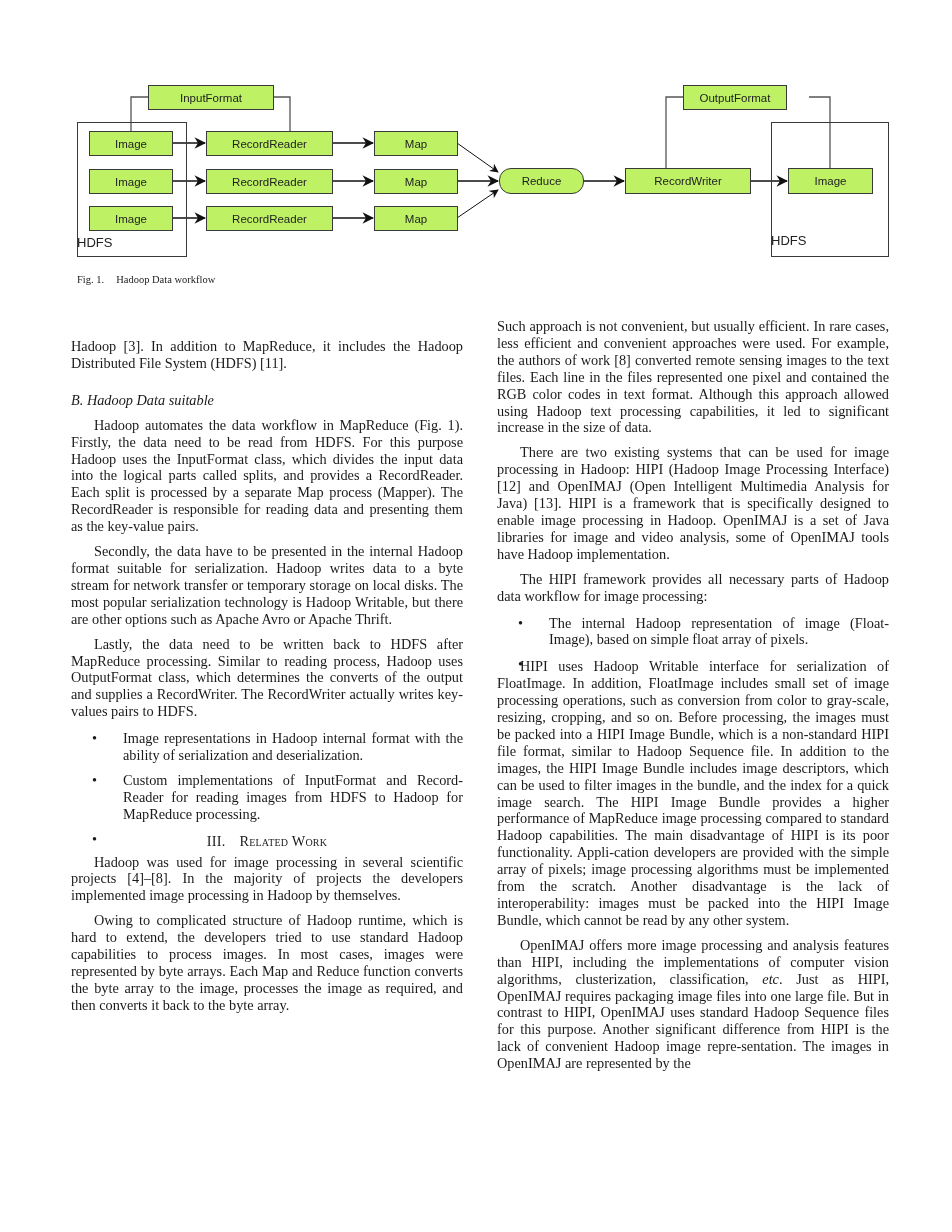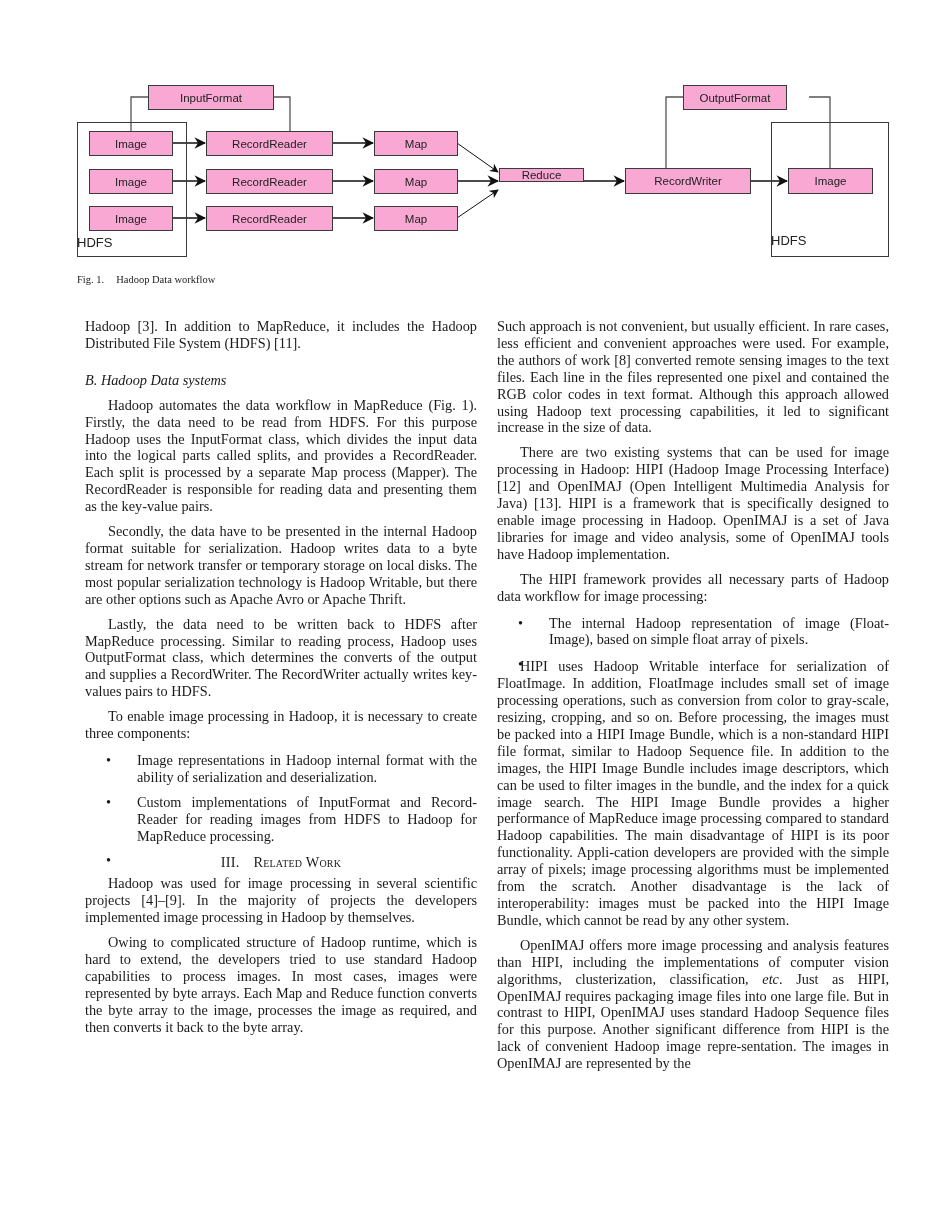--- a/index.html
+++ b/index.html
@@ -1,28 +1,28 @@
 <!DOCTYPE html>
 <html><head>
 <meta charset="utf-8">
 <style>
   html, body { margin: 0; padding: 0; background: #ffffff; }
   body { width: 952px; height: 1232px; position: relative; overflow: hidden; color: #1a1a1a; }
   .fig { position: absolute; left: 0; top: 0; width: 952px; height: 270px; }
   .fig svg { position: absolute; left: 0; top: 0; }
-  .box { position: absolute; border: 1.4px solid #3a3a3a; box-sizing: border-box; background: #f9a8d4;
+  .box { position: absolute; border: 1.4px solid #3a3a3a; box-sizing: border-box; background: #bef264;
          font-family: "Liberation Sans", "DejaVu Sans", sans-serif; font-size: 11.5px; color: #222;
          display: flex; align-items: center; justify-content: center; }
   .container { position: absolute; border: 1.4px solid #3a3a3a; box-sizing: border-box; background: transparent; }
   .container-label { position: absolute; font-family: "Liberation Sans", "DejaVu Sans", sans-serif; font-size: 13px; color: #222; text-align: left; }
   .caption { position: absolute; left: 77px; top: 274px; font-family: "Liberation Serif", "DejaVu Serif", serif; font-size: 10.5px; color: #222; }
   .caption .num { margin-right: 12px; }
   .col { position: absolute; top: 318px; width: 392px; font-family: "Liberation Serif", "DejaVu Serif", serif;
          font-size: 14.3px; line-height: 16.9px; text-align: justify; color: #1a1a1a; }
-  .col.left { left: 85px; }
+  .col.left { left: 71px; margin-top: 20px; }
   .col.right { left: 497px; }
   .col p { margin: 0 0 8px 0; text-indent: 23px; }
   .col p.noindent { text-indent: 0; }
   .col h3 { margin: 20px 0 8px 0; font-weight: normal; font-style: italic; font-size: 14.3px; }
   .col h2 { margin: 6px 0 4px 0; font-weight: normal; font-size: 14.3px; text-align: center; font-variant: small-caps; letter-spacing: 0.2px; }
   .col h2 .roman { margin-right: 14px; }
   .col ul { list-style: none; margin: 10px 0 10px 0; padding: 0; }
   .col ul li { position: relative; padding-left: 52px; margin-bottom: 8px; text-align: justify; }
   .col ul li .bullet { position: absolute; left: 21px; top: 0; }
 </style>
@@ -73,43 +73,42 @@
   <div class="box" style="left:89px;top:206px;width:84px;height:25px;">Image</div>
 
   <div class="box" style="left:206px;top:131px;width:127px;height:25px;">RecordReader</div>
   <div class="box" style="left:206px;top:169px;width:127px;height:25px;">RecordReader</div>
   <div class="box" style="left:206px;top:206px;width:127px;height:25px;">RecordReader</div>
 
   <div class="box" style="left:374px;top:131px;width:84px;height:25px;">Map</div>
   <div class="box" style="left:374px;top:169px;width:84px;height:25px;">Map</div>
   <div class="box" style="left:374px;top:206px;width:84px;height:25px;">Map</div>
 
-  <div class="box" style="left:499px;top:168px;width:85px;height:14px;">Reduce</div>
+  <div class="box" style="left:499px;top:168px;width:85px;height:26px;border-radius:12px;">Reduce</div>
   <div class="box" style="left:625px;top:168px;width:126px;height:26px;">RecordWriter</div>
   <div class="box" style="left:788px;top:168px;width:85px;height:26px;">Image</div>
 </div>
 
 <div class="caption">
   <span class="num">Fig. 1.</span><span>Hadoop Data workflow</span>
 </div>
 
 <div class="col left">
   <p class="noindent">Hadoop [3]. In addition to MapReduce, it includes the Hadoop Distributed File System (HDFS) [11].</p>
-  <h3>B.  Hadoop Data systems</h3>
+  <h3>B.  Hadoop Data suitable</h3>
   <p>Hadoop automates the data workflow in MapReduce (Fig. 1). Firstly, the data need to be read from HDFS. For this purpose Hadoop uses the InputFormat class, which divides the input data into the logical parts called splits, and provides a RecordReader. Each split is processed by a separate Map process (Mapper). The RecordReader is responsible for reading data and presenting them as the key-value pairs.</p>
   <p>Secondly, the data have to be presented in the internal Hadoop format suitable for serialization. Hadoop writes data to a byte stream for network transfer or temporary storage on local disks. The most popular serialization technology is Hadoop Writable, but there are other options such as Apache Avro or Apache Thrift.</p>
   <p>Lastly, the data need to be written back to HDFS after MapReduce processing. Similar to reading process, Hadoop uses OutputFormat class, which determines the converts of the output and supplies a RecordWriter. The RecordWriter actually writes key-values pairs to HDFS.</p>
-  <p>To enable image processing in Hadoop, it is necessary to create three components:</p>
   <ul>
     <li><span class="bullet">•</span><span>Image representations in Hadoop internal format with the ability of serialization and deserialization.</span></li>
     <li><span class="bullet">•</span><span>Custom implementations of InputFormat and Record-Reader for reading images from HDFS to Hadoop for MapReduce processing.</span></li>
     <li><span class="bullet">•</span></li>
   </ul>
   <h2><span class="roman">III.</span><span>Related Work</span></h2>
-  <p>Hadoop was used for image processing in several scientific projects [4]–[9]. In the majority of projects the developers implemented image processing in Hadoop by themselves.</p>
+  <p>Hadoop was used for image processing in several scientific projects [4]–[8]. In the majority of projects the developers implemented image processing in Hadoop by themselves.</p>
   <p>Owing to complicated structure of Hadoop runtime, which is hard to extend, the developers tried to use standard Hadoop capabilities to process images. In most cases, images were represented by byte arrays. Each Map and Reduce function converts the byte array to the image, processes the image as required, and then converts it back to the byte array.</p>
 </div>
 
 <div class="col right">
   <p class="noindent">Such approach is not convenient, but usually efficient. In rare cases, less efficient and convenient approaches were used. For example, the authors of work [8] converted remote sensing images to the text files. Each line in the files represented one pixel and contained the RGB color codes in text format. Although this approach allowed using Hadoop text processing capabilities, it led to significant increase in the size of data.</p>
   <p>There are two existing systems that can be used for image processing in Hadoop: HIPI (Hadoop Image Processing Interface) [12] and OpenIMAJ (Open Intelligent Multimedia Analysis for Java) [13]. HIPI is a framework that is specifically designed to enable image processing in Hadoop. OpenIMAJ is a set of Java libraries for image and video analysis, some of OpenIMAJ tools have Hadoop implementation.</p>
   <p>The HIPI framework provides all necessary parts of Hadoop data workflow for image processing:</p>
   <ul>
     <li><span class="bullet">•</span><span>The internal Hadoop representation of image (Float-Image), based on simple float array of pixels.</span></li>
     <li><span class="bullet">•</span></li>

